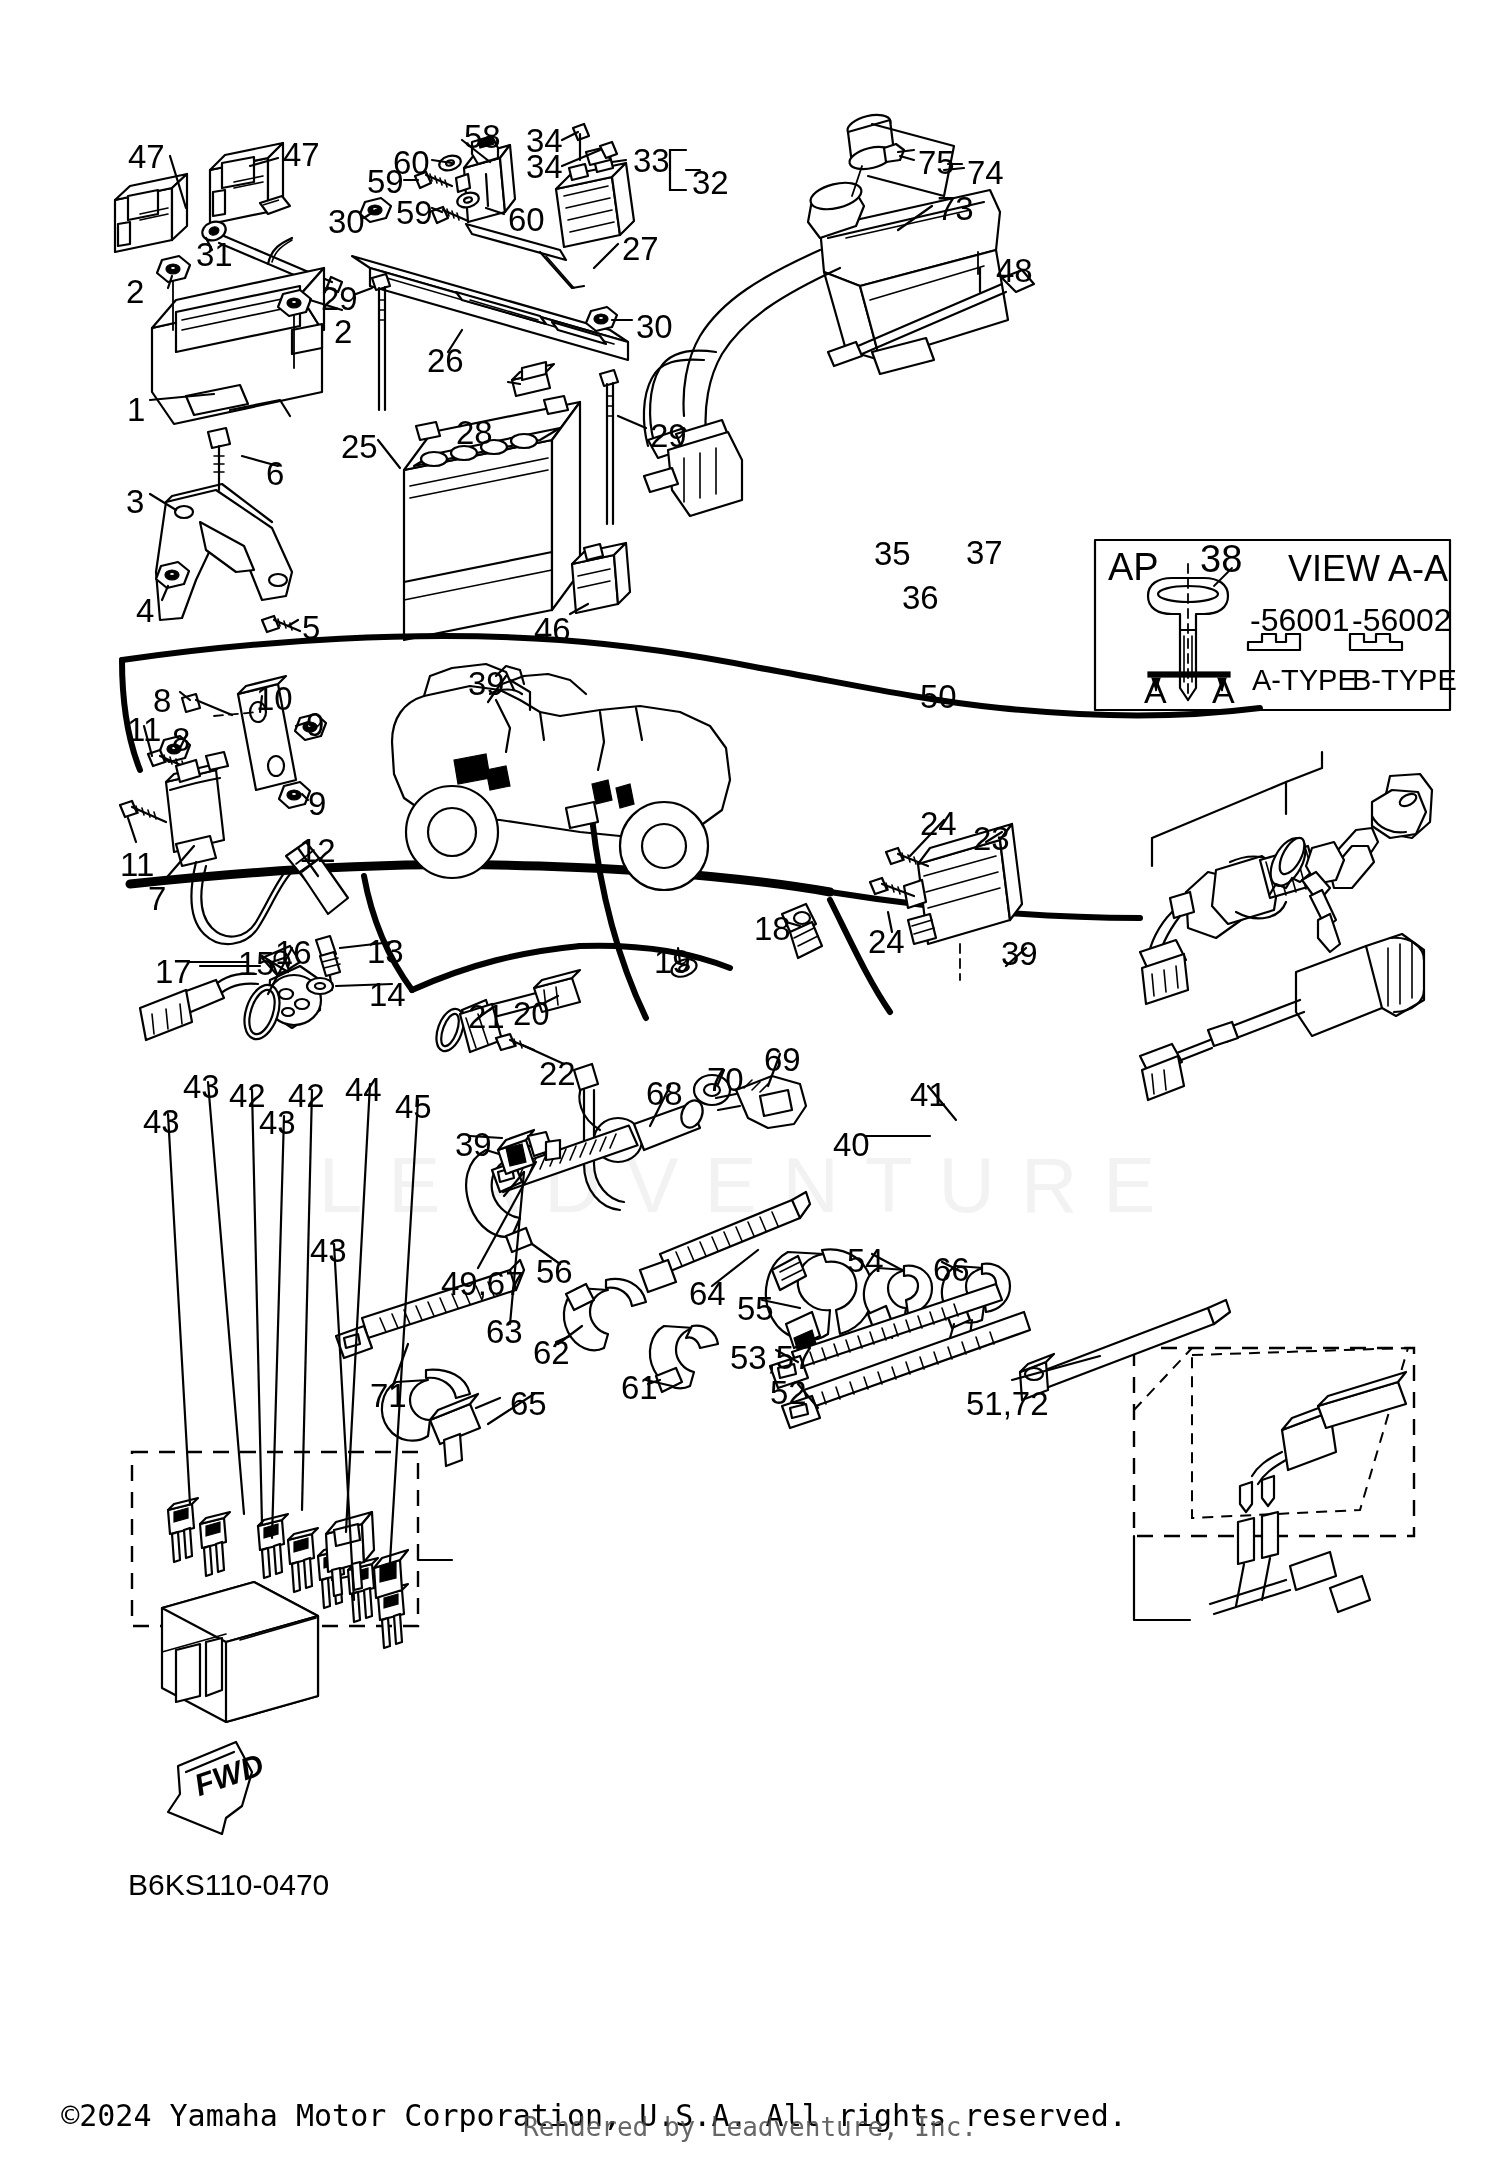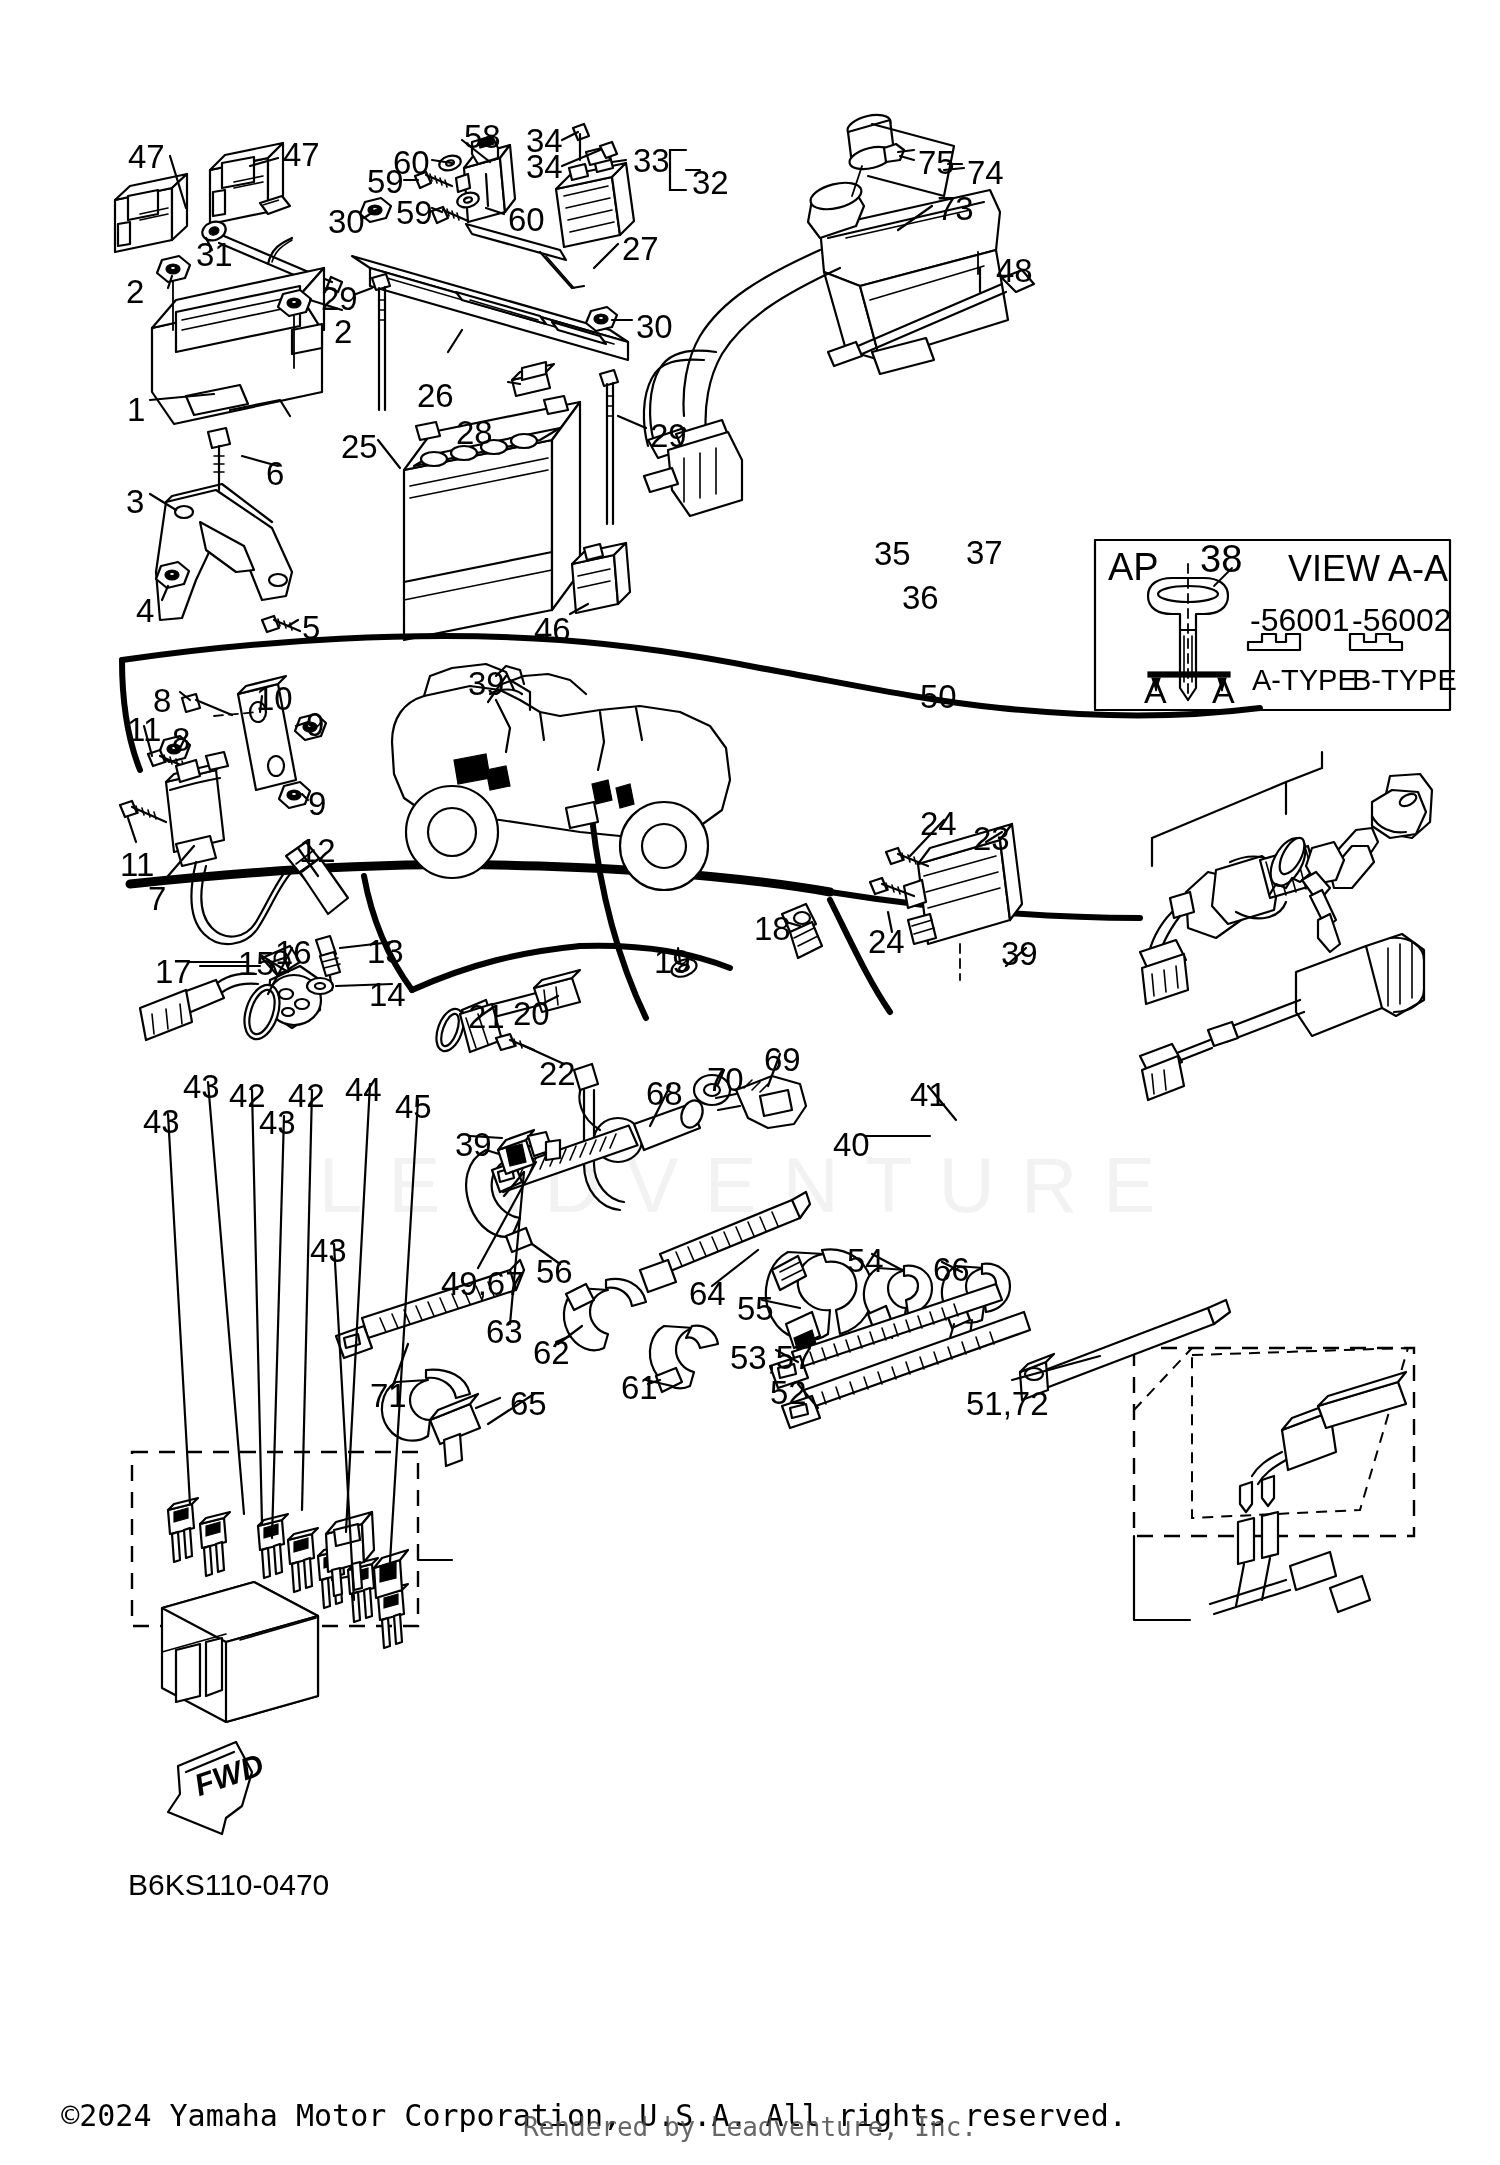--- a/index.html
+++ b/index.html
@@ -804,21 +804,21 @@
       <div class="callout" style="left: 328px; top: 205px;">30</div>
       <div class="callout" style="left: 396px; top: 196px;">59</div>
       <div class="callout" style="left: 508px; top: 203px;">60</div>
       <div class="callout" style="left: 622px; top: 232px;">27</div>
       <div class="callout" style="left: 196px; top: 238px;">31</div>
       <div class="callout" style="left: 972px; top: 254px; margin-left: 24px;">48</div>
       <div class="callout" style="left: 321px; top: 282px;">29</div>
       <div class="callout" style="left: 126px; top: 275px;">2</div>
       <div class="callout" style="left: 334px; top: 315px;">2</div>
       <div class="callout" style="left: 636px; top: 310px;">30</div>
-      <div class="callout" style="left: 417px; top: 344px; margin-top: 35px;">26</div>
+      <div class="callout" style="left: 427px; top: 344px;">26</div>
       <div class="callout" style="left: 456px; top: 370px; margin-top: 46px;">28</div>
       <div class="callout" style="left: 650px; top: 419px;">29</div>
       <div class="callout" style="left: 127px; top: 393px;">1</div>
       <div class="callout" style="left: 341px; top: 430px;">25</div>
       <div class="callout" style="left: 266px; top: 457px;">6</div>
       <div class="callout" style="left: 126px; top: 485px;">3</div>
       <div class="callout" style="left: 136px; top: 594px;">4</div>
       <div class="callout" style="left: 302px; top: 611px;">5</div>
       <div class="callout" style="left: 534px; top: 613px;">46</div>
       <div class="callout" style="left: 874px; top: 537px;">35</div>

